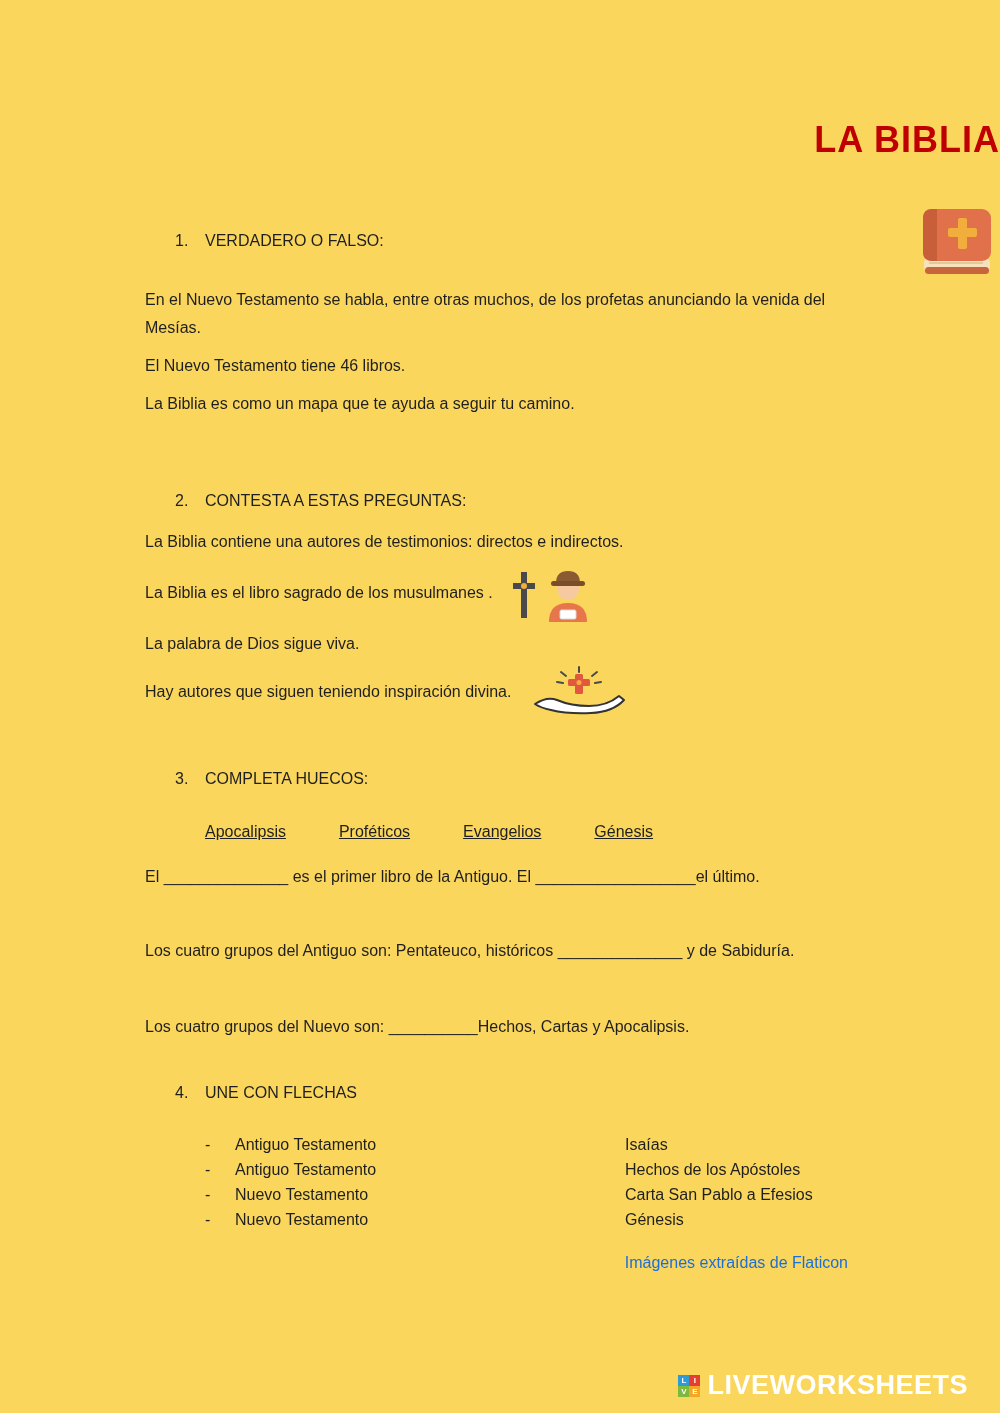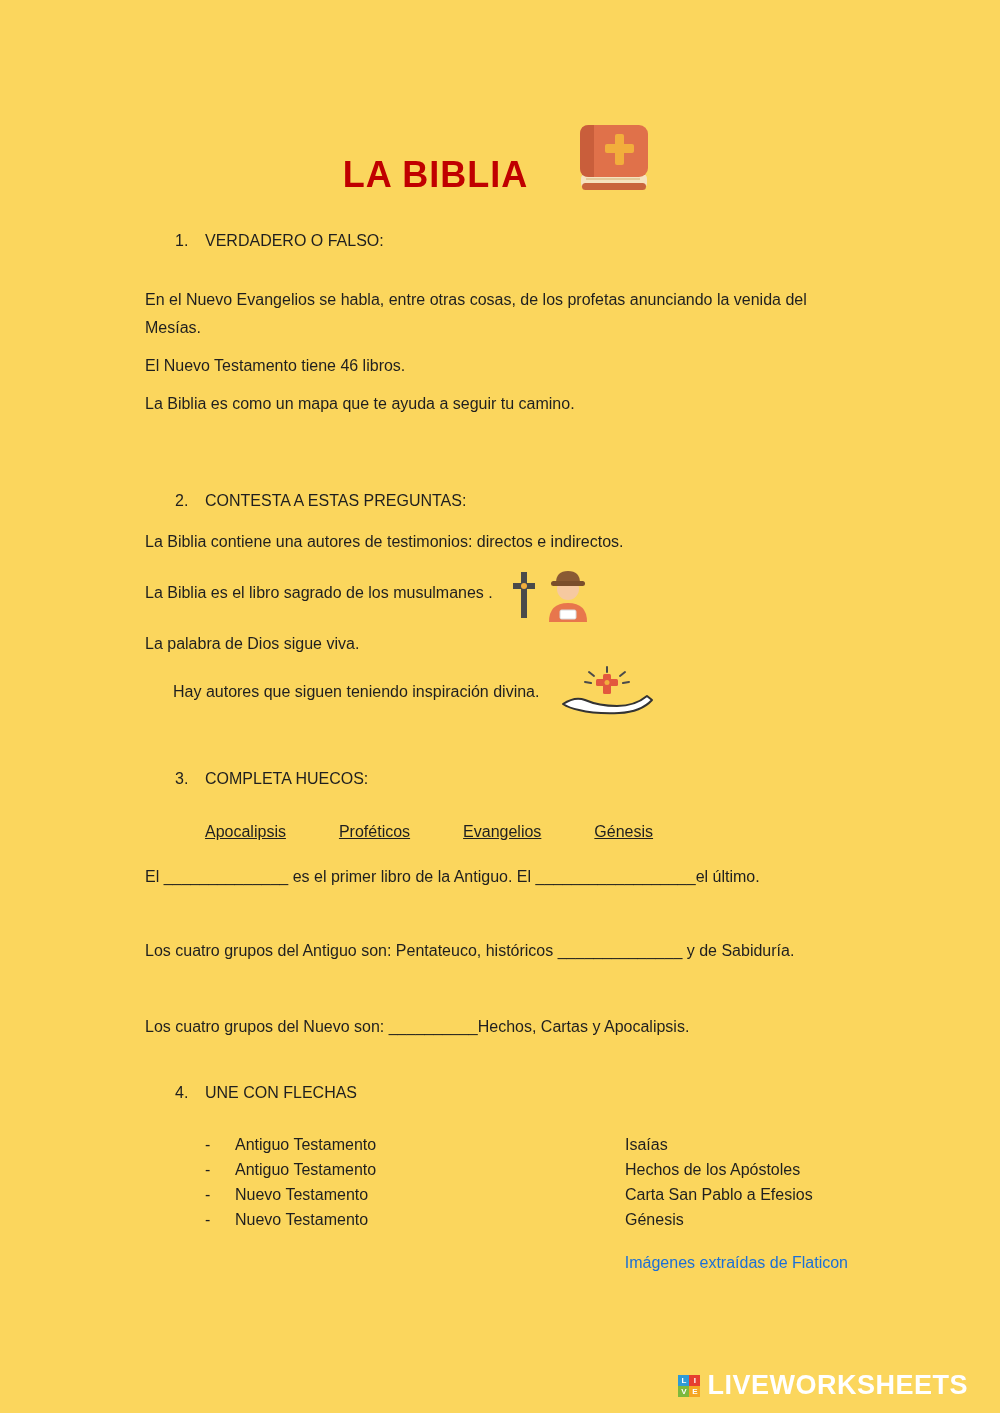--- a/index.html
+++ b/index.html
@@ -16,20 +16,21 @@
   }
 
   
   .title-row {
     position: absolute;
     top: 120px; left: 0; right: 0;
     display: flex;
     justify-content: center;
     align-items: flex-end;
     gap: 44px;
+    flex-direction: column;
   }
   .title-row h1 {
     margin: 0;
     font-size: 36px;
     line-height: 40px;
     font-weight: bold;
     letter-spacing: 1px;
     color: #C00000;
   }
   .icon { display: inline-block; line-height: 0; }
@@ -45,21 +46,21 @@
   .heading .num { width: 30px; flex: 0 0 30px; }
 
   .stmts { margin-top: 34px; }
   .stmt { margin: 0 0 10px; line-height: 28px; }
   .sec2 .stmts { margin-top: 16px; }
   .sec2 .stmt { margin-bottom: 8px; }
 
   .stmt-row { display: flex; align-items: center; margin: 0 0 8px; }
   .stmt-row .stmt { margin: 0; }
   .gap-wide { gap: 18px; }
-  .gap-narrow { gap: 16px; margin-left: 28px; }
+  .gap-narrow { gap: 16px; }
 
   .bank { display: flex; gap: 53px; margin: 30px 0 0 60px; line-height: 24px; text-decoration: underline; }
   .sentence { margin: 0; line-height: 26px; }
   .s-first { margin-top: 20px; }
   .s-mid { margin-top: 48px; }
   .s-last { margin-top: 50px; }
 
   .match-rows { margin-top: 28px; }
   .match-row { display: flex; line-height: 25px; }
   .match-row .dash { margin-left: 60px; width: 30px; flex: 0 0 30px; }
@@ -127,21 +128,21 @@
       </svg>
     </span>
   </header>
 
   <section class="section sec1">
     <div class="heading">
       <span class="num">1.</span>
       <span>VERDADERO O FALSO:</span>
     </div>
     <div class="stmts">
-      <p class="stmt">En el Nuevo Evangelios se habla, entre otras cosas, de los profetas anunciando la venida del Mesías.</p>
+      <p class="stmt">En el Nuevo Testamento se habla, entre otras muchos, de los profetas anunciando la venida del Mesías.</p>
       <p class="stmt">El Nuevo Testamento tiene 46 libros.</p>
       <p class="stmt">La Biblia es como un mapa que te ayuda a seguir tu camino.</p>
     </div>
   </section>
 
   <section class="section sec2">
     <div class="heading">
       <span class="num">2.</span>
       <span>CONTESTA A ESTAS PREGUNTAS:</span>
     </div>

